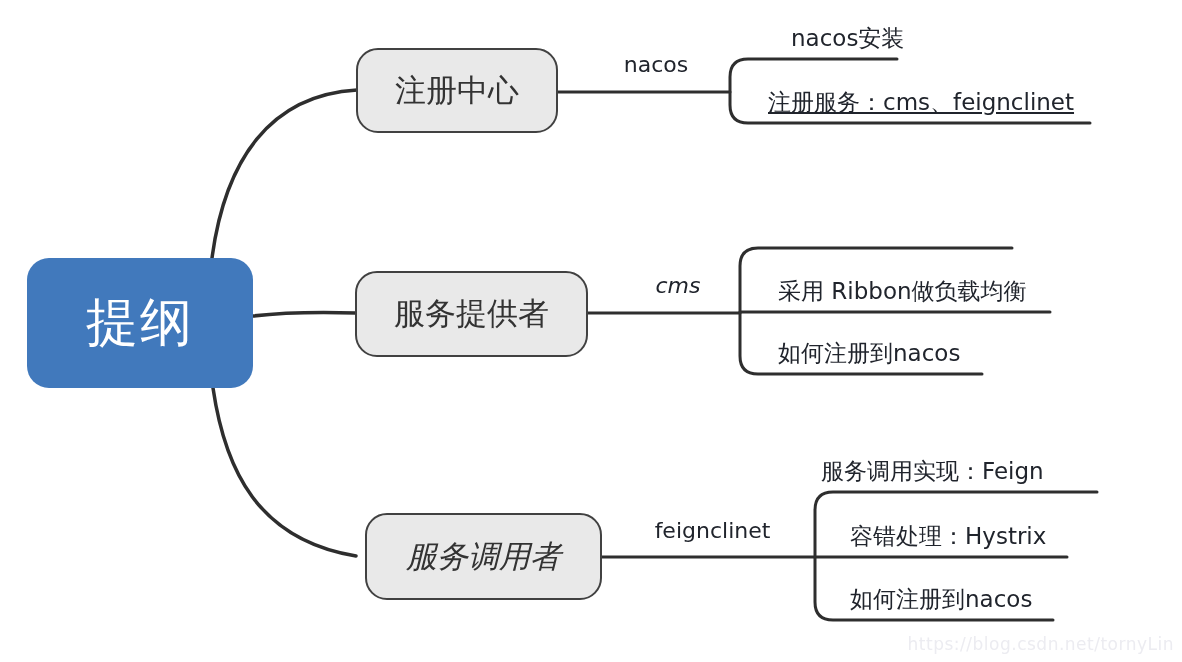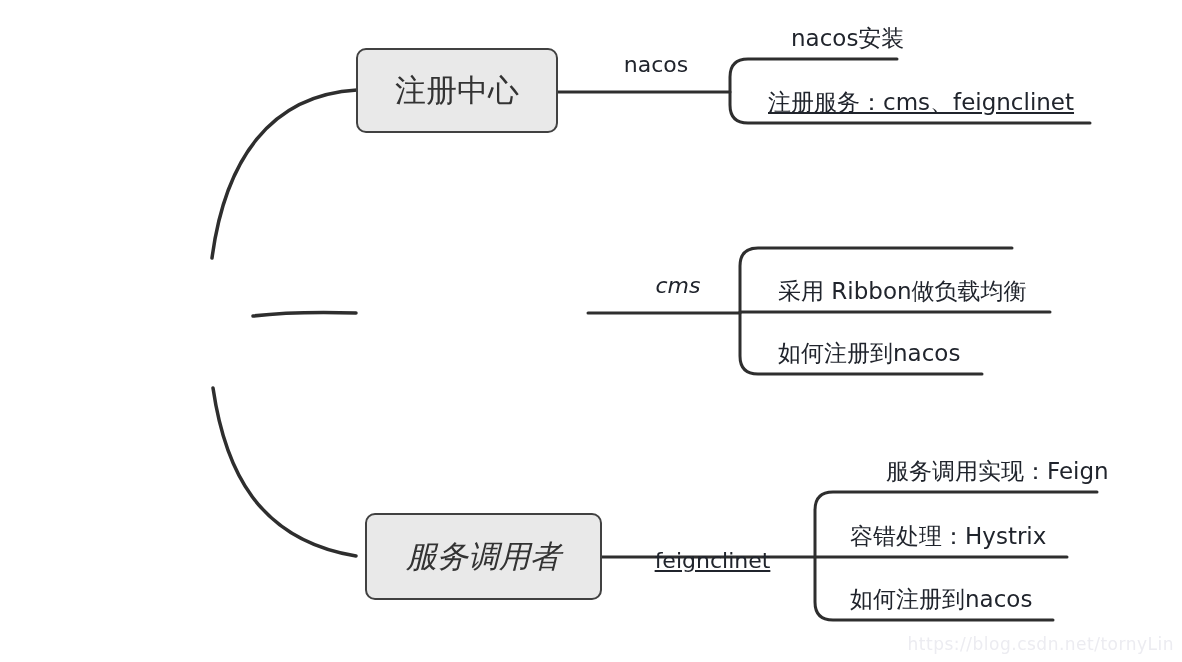--- a/index.html
+++ b/index.html
@@ -4,36 +4,36 @@
 <style>
   html,body{margin:0;padding:0;background:#ffffff;}
   body{font-family:"DejaVu Sans","Liberation Sans",sans-serif;}
   .canvas{position:relative;width:1182px;height:662px;background:#ffffff;overflow:hidden;}
   .wires{position:absolute;left:0;top:0;width:1182px;height:662px;}
   .wires path{fill:none;stroke:#2e2e2e;stroke-width:3;stroke-linecap:round;stroke-linejoin:round;}
   .wires path.rootlink{stroke-width:3.5;}
   .node{position:absolute;display:flex;align-items:center;justify-content:center;box-sizing:border-box;}
   .root-node{left:27px;top:258px;width:226px;height:130px;background:#4179BC;border-radius:22px;
              color:#ffffff;font-size:52px;letter-spacing:2px;}
-  .topic{background:#e9e9e9;border:2.5px solid #414141;border-radius:10px;color:#333333;font-size:31px;}
+  .topic{background:#e9e9e9;border:2.5px solid #414141;border-radius:22px;color:#333333;font-size:31px;}
   .topic-1{left:356px;top:48px;width:202px;height:85px;}
   .topic-2{left:355px;top:271px;width:233px;height:86px;}
   .topic-3{left:365px;top:513px;width:237px;height:87px;font-style:italic;}
   .edge-label{position:absolute;height:26px;line-height:26px;text-align:center;
               color:#20242c;font-size:22px;white-space:nowrap;}
   .edge-label-1{left:598px;top:52px;width:116px;}
   .edge-label-2{left:620px;top:273px;width:116px;font-style:italic;}
-  .edge-label-3{left:640px;top:548px;width:145px;text-decoration:underline;}
+  .edge-label-3{left:640px;top:518px;width:145px;}
   .leaf{position:absolute;height:30px;line-height:30px;color:#20242c;font-size:23px;white-space:nowrap;}
   .b1-l1{left:791px;top:23px;}
   .b1-l2{left:768px;top:87px;text-decoration:underline;}
   .b2-l1{left:778px;top:212px;}
   .b2-l2{left:778px;top:276px;}
   .b2-l3{left:778px;top:338px;}
-  .b3-l1{left:886px;top:456px;}
+  .b3-l1{left:821px;top:456px;}
   .b3-l2{left:850px;top:521px;}
   .b3-l3{left:850px;top:584px;}
   .watermark{position:absolute;right:8px;bottom:8px;color:#ececf1;font-size:17px;letter-spacing:0.5px;}
 </style>
 </head>
 <body>
 
 <div class="canvas">
 
   <svg class="wires" viewBox="0 0 1182 662">
@@ -47,22 +47,24 @@
 
     <path d="M 588 313 L 740 313"></path>
     <path d="M 1012 248 L 758 248 Q 740 248 740 266 L 740 356 Q 740 374 758 374 L 982 374"></path>
     <path d="M 740 312 L 1050 312"></path>
 
     <path d="M 592 557 L 815 557"></path>
     <path d="M 1097 492 L 833 492 Q 815 492 815 510 L 815 602 Q 815 620 833 620 L 1053 620"></path>
     <path d="M 815 557 L 1067 557"></path>
   </svg>
 
+  <div class="node root-node">提纲</div>
 
   <div class="node topic topic-1">注册中心</div>
+  <div class="node topic topic-2">服务提供者</div>
   <div class="node topic topic-3">服务调用者</div>
 
   <div class="edge-label edge-label-1">nacos</div>
   <div class="edge-label edge-label-2">cms</div>
   <div class="edge-label edge-label-3">feignclinet</div>
 
   <div class="leaf b1-l1">nacos安装</div>
   <div class="leaf b1-l2">注册服务：cms、feignclinet</div>
 
   <div class="leaf b2-l2">采用 Ribbon做负载均衡</div>

